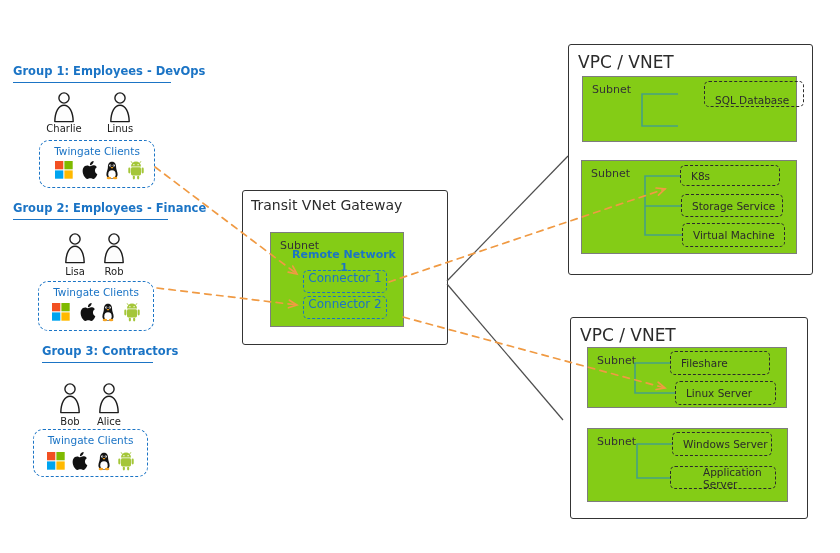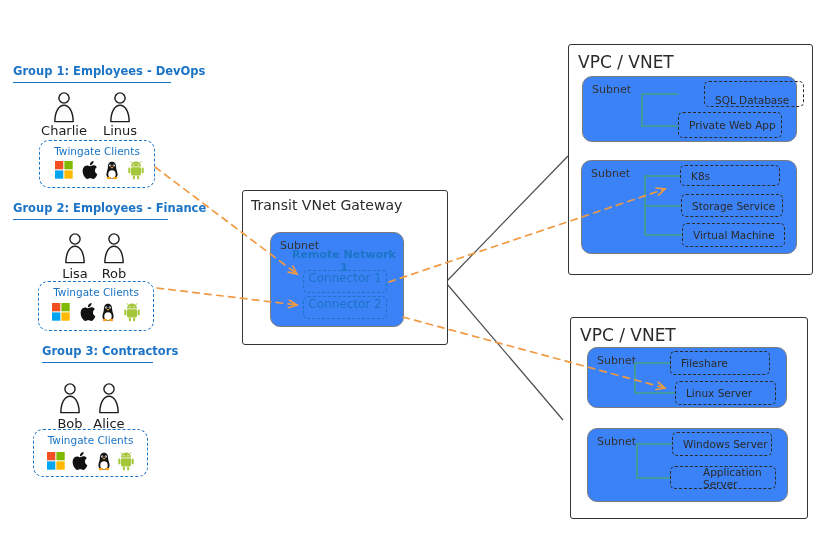--- a/index.html
+++ b/index.html
@@ -1,28 +1,28 @@
 <!DOCTYPE html>
 <html><head>
 <meta charset="utf-8">
 <style>
   html,body{margin:0;padding:0;background:#fff;}
   body{font-family:"DejaVu Sans",sans-serif;color:#242424;}
   .canvas{position:relative;width:840px;height:553px;background:#ffffff;overflow:hidden;}
   .abs{position:absolute;}
   .box{position:absolute;border-radius:3px;background:transparent;box-sizing:border-box;}
   .b-dark{border:1.7px solid #343434;border-radius:3px;background:#fff;}
-  .b-gray{border:1.5px solid #7d7d7d;border-radius:10px;background:#3b82f6;}
+  .b-gray{border:1.5px solid #7d7d7d;border-radius:0;background:#84cc16;}
   .b-res{border:1.5px dashed #2b2b2b;border-radius:5px;display:flex;align-items:center;padding-left:10px;font-size:10.5px;color:#2b2b2b;box-sizing:border-box;}
   .b-blue{border:1.7px dashed #1b74c5;border-radius:10px;background:#fff;}
   .b-conn{border:1.5px dashed #1b74c5;border-radius:5px;display:flex;justify-content:center;color:#1b74c5;font-size:12px;box-sizing:border-box;}
   .title-dark{position:absolute;font-size:17px;color:#2b2b2b;white-space:nowrap;}
   .group-title{position:absolute;color:#1b74c5;font-size:11.5px;font-weight:bold;text-align:center;border-bottom:1.8px solid #1b74c5;padding-bottom:4px;white-space:nowrap;box-sizing:border-box;}
   .tg-title{position:absolute;width:100%;top:4px;left:0;text-align:center;color:#1b74c5;font-size:10.5px;}
-  .pname{position:absolute;width:60px;text-align:center;font-size:13px;color:#1c1c1c;}
+  .pname{position:absolute;width:60px;text-align:center;font-size:10px;color:#1c1c1c;}
   .subnet-lbl{position:absolute;left:9px;top:6px;font-size:11px;color:#333;}
   .overlay{position:absolute;left:0;top:0;pointer-events:none;}
 </style>
 </head>
 <body>
 
 <div class="canvas">
 
   <div class="group-title" style="left:13px;top:64px;width:158px;">Group 1: Employees - DevOps</div>
   <div class="pname" style="left:34px;top:123px;">Charlie</div>
@@ -59,23 +59,20 @@
   </div>
 
   <div class="box b-dark" style="left:568px;top:44px;width:245px;height:231px;"></div>
   <div class="title-dark" style="left:578px;top:52px;">VPC / VNET</div>
 
   <div class="box b-gray" style="left:582px;top:76px;width:215px;height:66px;">
     <span class="subnet-lbl">Subnet</span>
   </div>
   <div class="box b-res" style="left:704px;top:81px;width:100px;height:26px;align-items:flex-end;">
     <span>SQL Database</span>
-  </div>
-  <div class="box b-res" style="left:678px;top:112px;width:104px;height:26px;">
-    <span>Private Web App</span>
   </div>
 
   <div class="box b-gray" style="left:581px;top:160px;width:216px;height:94px;">
     <span class="subnet-lbl">Subnet</span>
   </div>
   <div class="box b-res" style="left:680px;top:165px;width:100px;height:21px;">
     <span>K8s</span>
   </div>
   <div class="box b-res" style="left:681px;top:194px;width:102px;height:23px;">
     <span>Storage Service</span>

